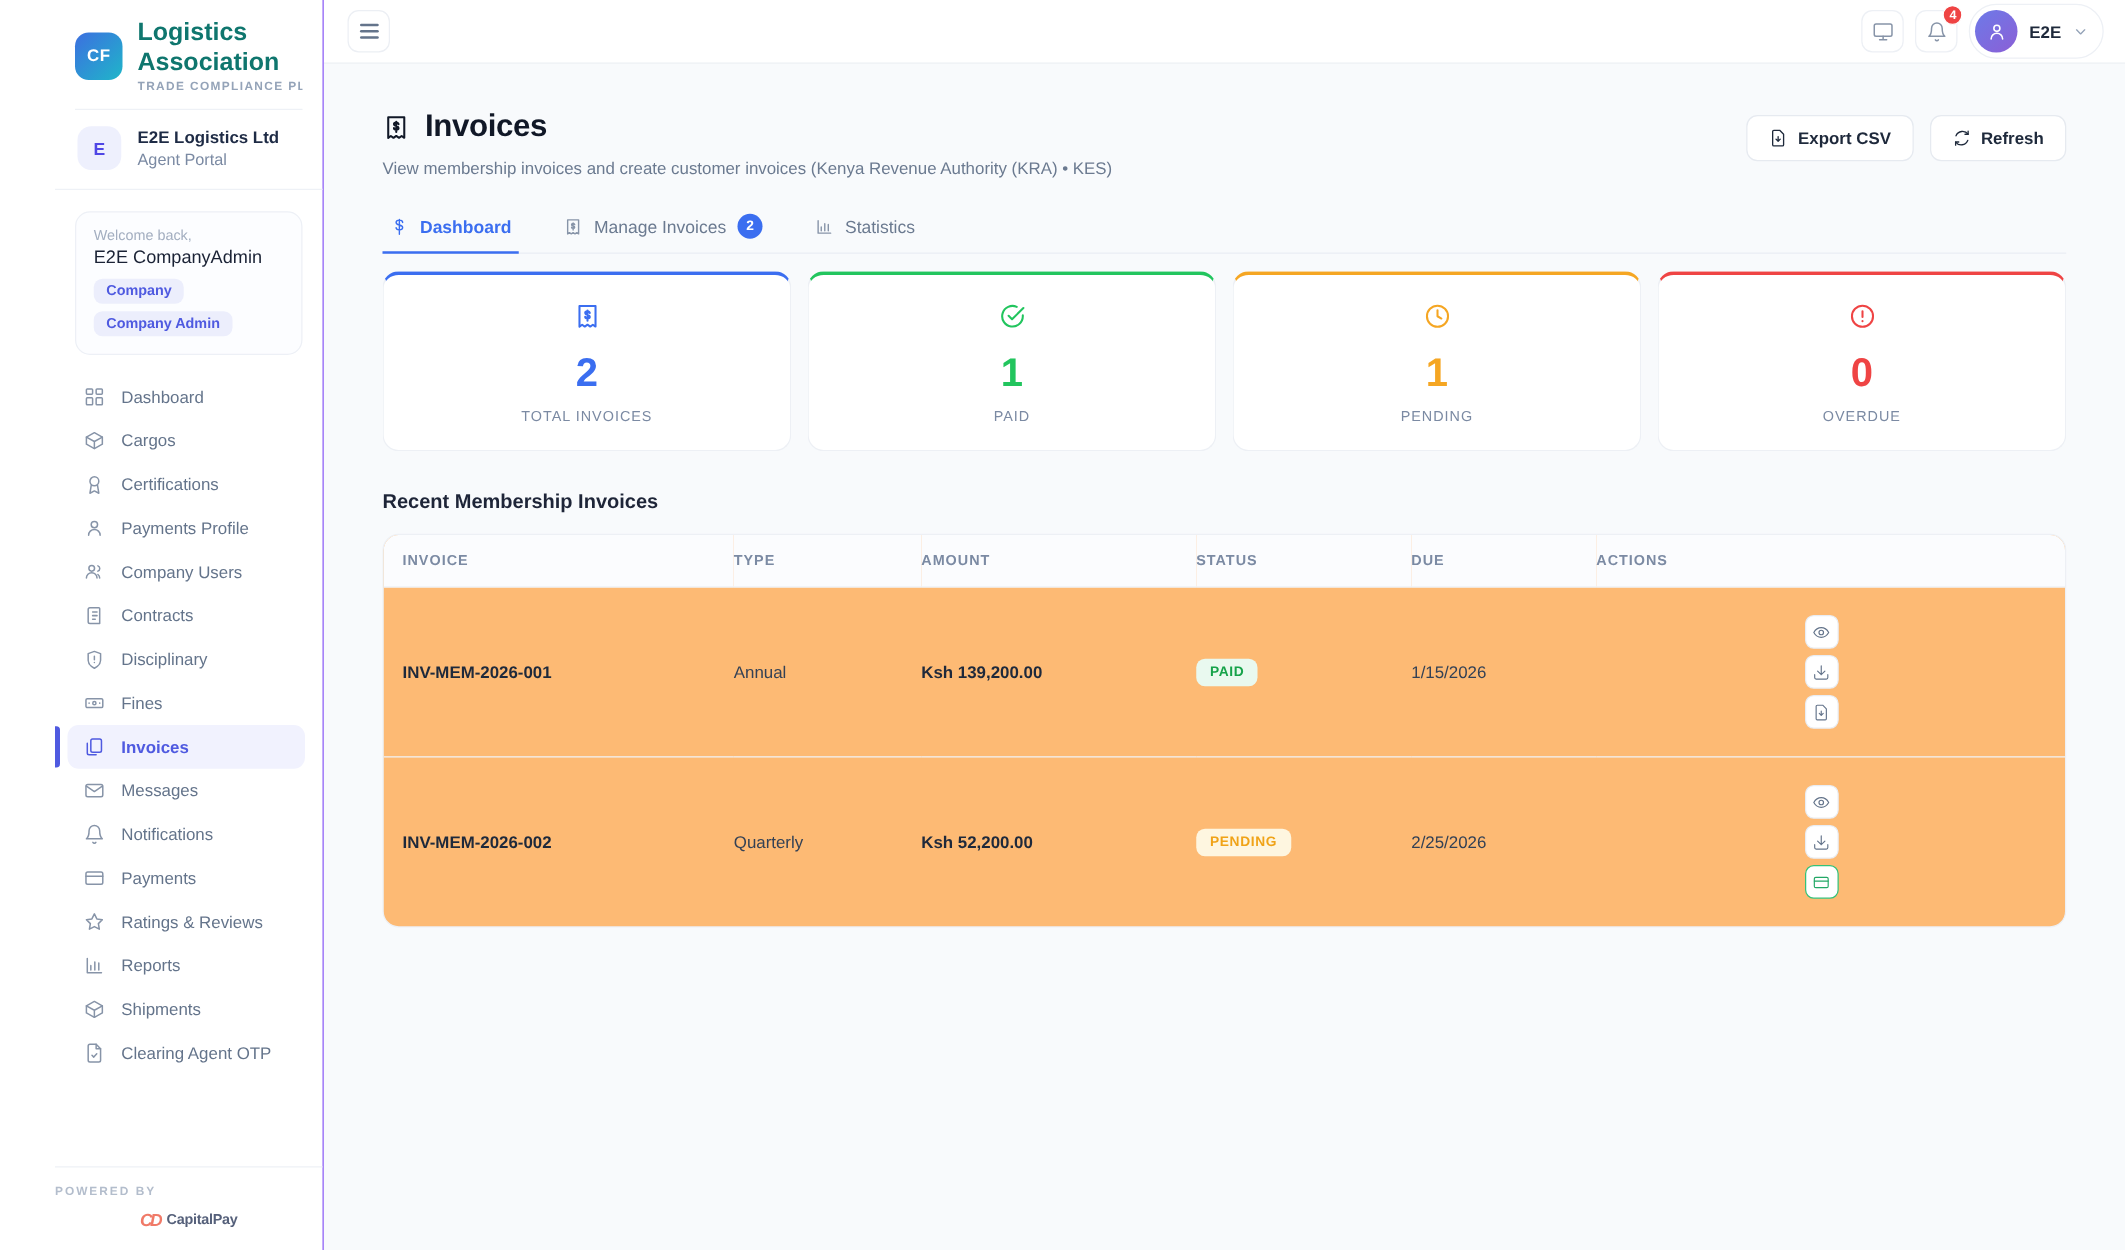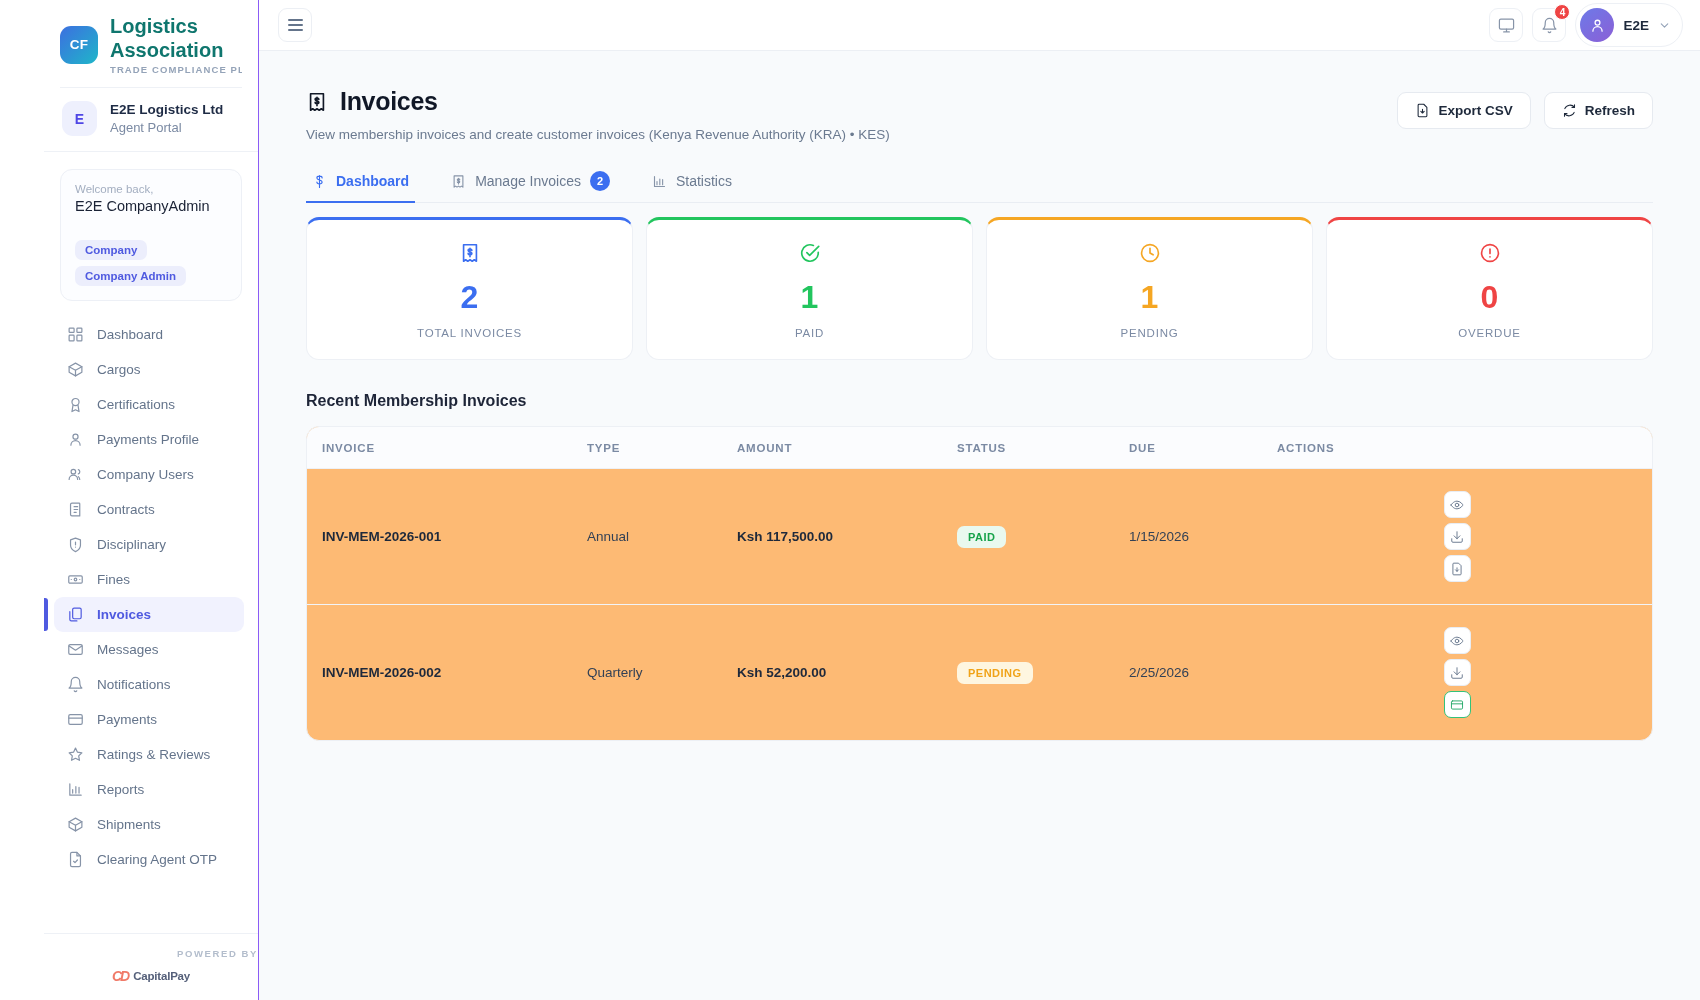--- a/index.html
+++ b/index.html
@@ -47,21 +47,21 @@
   .org-name { font-size: 13.5px; font-weight: bold; color: #1e2b45; line-height: 1.25; }
   .org-sub { font-size: 13px; color: #7b8aa3; margin-top: 1px; }
   .sb-sep { height: 1px; background: #eef1f6; }
 
   .welcome {
     margin: 17px 16px 0 16px; padding: 13px 14px 14px 14px;
     border: 1px solid #edf0f6; border-radius: 12px; background: #fcfdff;
   }
   .welcome-lbl { font-size: 11.5px; color: #a3aec0; }
   .welcome-name { font-size: 14.5px; color: #1a2235; margin-top: 3px; }
-  .chips { margin-top: 26px; display: flex; flex-direction: column; gap: 6px; align-items: flex-start; }
+  .chips { margin-top: 9px; display: flex; flex-direction: column; gap: 6px; align-items: flex-start; }
   .chip {
     background: #eceefc; color: #4f5ae0; font-size: 11.5px; font-weight: bold;
     padding: 4px 10px; border-radius: 7px;
   }
 
   .nav { margin-top: 16px; flex: 1; overflow: hidden; padding-bottom: 4px; }
   .nav-item {
     display: flex; align-items: center; gap: 13px;
     height: 35px; margin: 0 14px 0 10px; padding-left: 13px;
     border-radius: 9px; color: #64748b; font-size: 13.5px;
@@ -69,21 +69,21 @@
   }
   .nav-item svg { width: 17px; height: 17px; stroke: #8794a8; stroke-width: 1.7;
     fill: none; stroke-linecap: round; stroke-linejoin: round; flex-shrink: 0; }
   .nav-item.active { background: #f1f2fe; color: #4f5ae0; font-weight: bold; }
   .nav-item.active svg { stroke: #4f5ae0; }
   .nav-item.active::before {
     content: ""; position: absolute; left: -10px; top: 1px;
     width: 4px; height: 33px; background: #4f5ae0; border-radius: 0 3px 3px 0;
   }
 
-  .sb-footer { border-top: 1px solid #eef1f6; padding: 14px 0 16px 0; text-align: right; }
+  .sb-footer { border-top: 1px solid #eef1f6; padding: 14px 0 16px 0; text-align: left; }
   .powered { font-size: 9.5px; letter-spacing: 1.6px; color: #b3bdcc; font-weight: bold; }
   .cp { margin-top: 9px; display: flex; align-items: center; justify-content: center; gap: 5px; }
   .cp-mark { font-size: 14px; color: #f07a68; font-weight: bold; font-style: italic; letter-spacing: -2px;}
   .cp-name { font-size: 11.5px; font-weight: bold; color: #55607a; letter-spacing: -.2px; }
 
   
   .main { flex: 1; height: 1000px; display: flex; flex-direction: column; background: #f8fafc; overflow: hidden; }
   .topbar {
     height: 51px; background: #fff; border-bottom: 1px solid #eceff4;
     display: flex; align-items: center; justify-content: space-between;
@@ -488,21 +488,21 @@
                 <th class="c-amt">AMOUNT</th>
                 <th class="c-status">STATUS</th>
                 <th class="c-due">DUE</th>
                 <th class="c-act">ACTIONS</th>
               </tr>
             </thead>
           <tbody id="tbody">
               <tr>
                 <td class="c-inv"><span class="inv-id">INV-MEM-2026-001</span></td>
                 <td class="c-type">Annual</td>
-                <td class="c-amt"><span class="amt">Ksh 117,500.00</span></td>
+                <td class="c-amt"><span class="amt">Ksh 139,200.00</span></td>
                 <td class="c-status"><span class="pill pill-paid">PAID</span></td>
                 <td class="c-due">1/15/2026</td>
                 <td class="c-act">
                   <div class="acts">
                     <div class="act-btn">
                       <svg viewBox="0 0 24 24" class="">
                         <path d="M1.8 12S5.5 5.4 12 5.4 22.2 12 22.2 12 18.5 18.6 12 18.6 1.8 12 1.8 12z"></path>
                         <circle cx="12" cy="12" r="3.1"></circle>
                       </svg>
                     </div>

